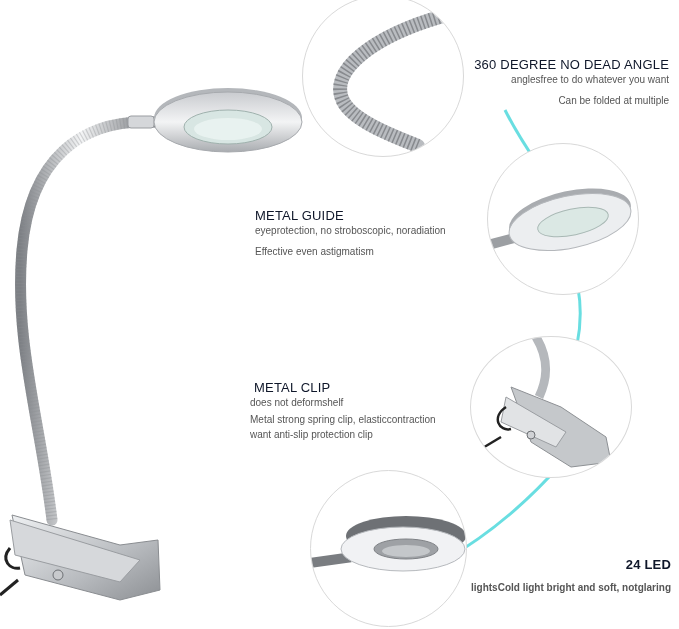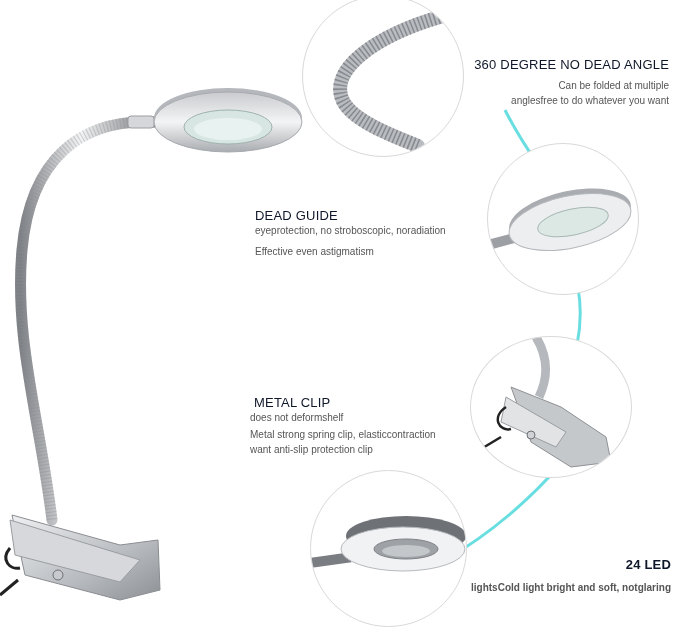--- a/index.html
+++ b/index.html
@@ -87,32 +87,32 @@
     <rect x="0" y="84" width="40" height="10" fill="#7a7d81" transform="rotate(-8 20 89)"></rect>
     <ellipse cx="95" cy="65" rx="60" ry="20" fill="#6e7175"></ellipse>
     <ellipse cx="92" cy="78" rx="62" ry="22" fill="#f1f2f4" stroke="#b5b8bc"></ellipse>
     <ellipse cx="95" cy="78" rx="32" ry="10" fill="#9ea1a5" stroke="#7e8185"></ellipse>
     <ellipse cx="95" cy="80" rx="24" ry="6" fill="#c4c7ca"></ellipse>
   </svg>
 </div>
 
 <div class="abs right" style="right:10px; top:57px;">
   <div class="feat-title">360 DEGREE NO DEAD ANGLE</div>
+  <div class="feat-body">anglesfree to do whatever you want</div>
   <div class="feat-body" style="margin-top:6px;">Can be folded at multiple</div>
-  <div class="feat-body">anglesfree to do whatever you want</div>
 </div>
 
 <div class="abs" style="left:255px; top:208px;">
-  <div class="feat-title">DEAD GUIDE</div>
+  <div class="feat-title">METAL GUIDE</div>
   <div class="feat-body">eyeprotection, no stroboscopic, noradiation</div>
   <div class="feat-body" style="margin-top:6px;">Effective even astigmatism</div>
 </div>
 
 <div class="abs" style="left:250px; top:380px;">
-  <div class="feat-title" style="margin-left:4px;margin-top:15px;">METAL CLIP</div>
+  <div class="feat-title" style="margin-left:4px;">METAL CLIP</div>
   <div class="feat-body">does not deformshelf</div>
   <div class="feat-body" style="margin-top:2px;">Metal strong spring clip, elasticcontraction</div>
   <div class="feat-body">want anti-slip protection clip</div>
 </div>
 
 <div class="abs right" style="right:8px; top:557px;font-weight:bold;">
   <div class="feat-title">24 LED</div>
   <div class="feat-body" style="margin-top:8px;text-align:center;">lightsCold light bright and soft, notglaring</div>
 </div>
 

